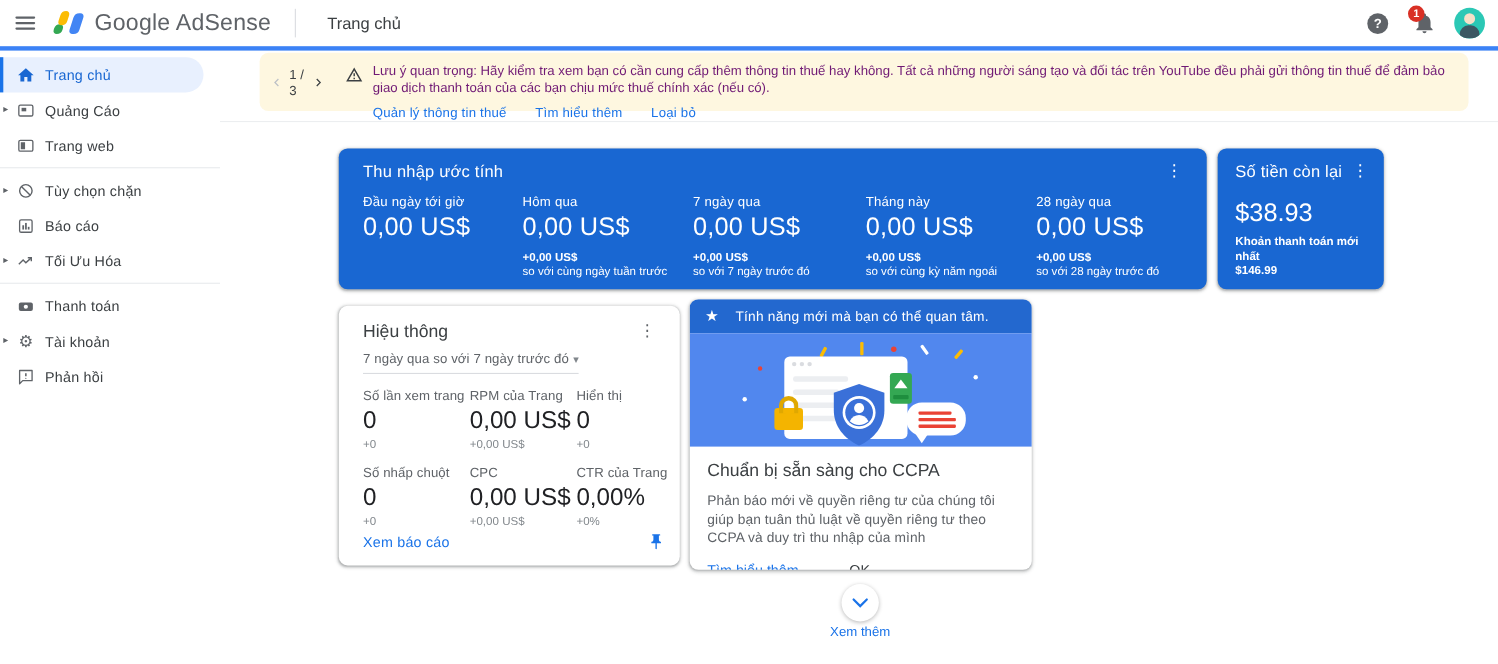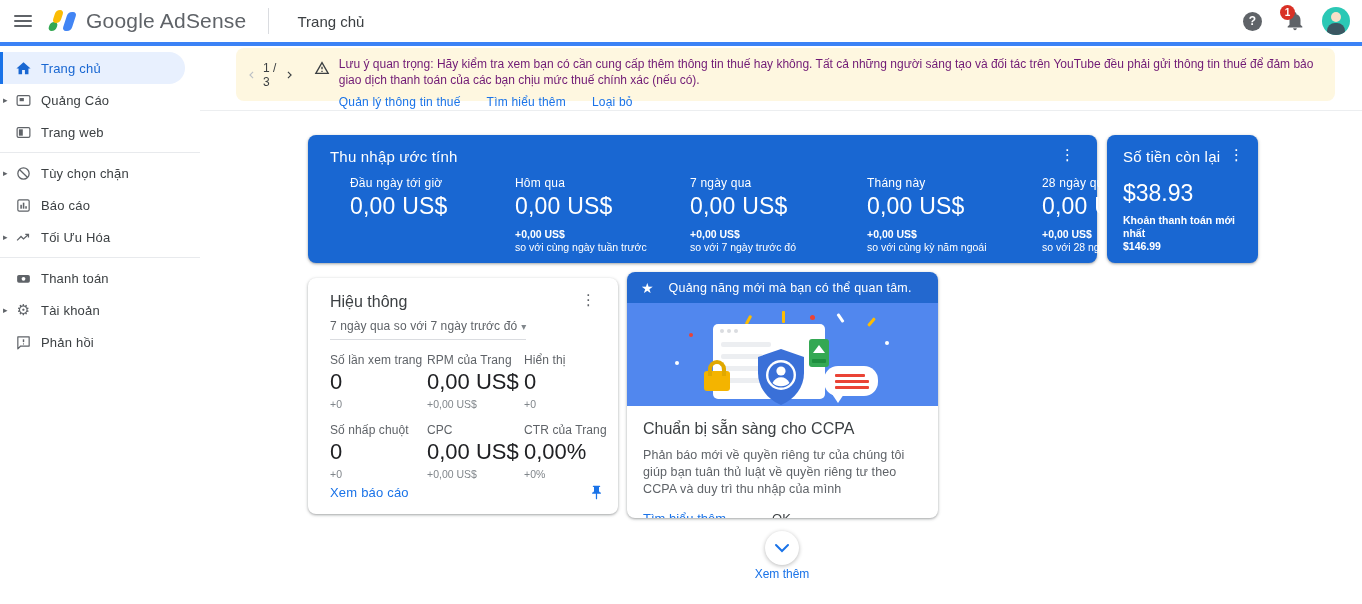--- a/index.html
+++ b/index.html
@@ -62,21 +62,21 @@
   .banner-links span { font-size:12px; font-weight:500; color:#1a73e8; cursor:pointer; letter-spacing:.2px; }
 
   
   .card { border-radius:8px; box-shadow:0 1px 2px rgba(60,64,67,.3),0 1px 3px 1px rgba(60,64,67,.15); }
   .earnings-card { position:absolute; left:308px; top:135px; width:789px; height:128px;
     background:#1967d2; color:#fff; padding:13px 18px 0 22px; }
   .card-top { display:flex; align-items:flex-start; }
   .card-title { font-size:15px; font-weight:500; letter-spacing:.2px; }
   .dots { margin-left:auto; font-size:15px; line-height:1; cursor:pointer; color:#fff; padding:0 4px; }
   .cols { display:flex; margin-top:11px; }
-  .ecol { flex:none;margin-left:20px; }
+  .ecol { flex:none; }
   .ecol:nth-child(1){ width:145px; } .ecol:nth-child(2){ width:155px; }
   .ecol:nth-child(3){ width:157px; } .ecol:nth-child(4){ width:155px; }
   .ecol-label { font-size:12px; font-weight:500; letter-spacing:.2px; }
   .ecol-value { font-size:23px; margin-top:3px; letter-spacing:.2px; }
   .ecol-delta { font-size:10.5px; font-weight:bold; margin-top:8px; }
   .ecol-note { font-size:10.5px; font-weight:500; margin-top:1px; white-space:nowrap; }
 
   .balance-card { position:absolute; left:1107px; top:135px; width:151px; height:128px;
     background:#1967d2; color:#fff; padding:13px 10px 0 16px; }
   .bal-amount { font-size:23px; margin-top:15px; }
@@ -377,21 +377,21 @@
       <svg width="15" height="17" viewBox="0 0 24 26" fill="#1a73e8">
           <path d="M16 10V4h1c.55 0 1-.45 1-1s-.45-1-1-1H7c-.55 0-1 .45-1 1s.45 1 1 1h1v6c0 1.66-1.34 3-3 3v2h5.97v8l1 1 1-1v-8H19v-2c-1.66 0-3-1.34-3-3z"></path>
         </svg>
     </span>
   </div>
 </div>
 
 <div class="promo-card card">
   <div class="promo-head">
     <span class="star glyph">★</span>
-    <span class="ph-text">Quảng năng mới mà bạn có thể quan tâm.</span>
+    <span class="ph-text">Tính năng mới mà bạn có thể quan tâm.</span>
   </div>
   <div class="illus">
     <div class="conf" style="left:120px;top:12px;width:3px;height:10px;background:#fbbc04;transform:rotate(28deg)"></div>
     <div class="conf" style="left:155px;top:8px;width:3px;height:12px;background:#fbbc04"></div>
     <div class="conf" style="left:183px;top:12px;width:5px;height:5px;border-radius:50%;background:#ea4335"></div>
     <div class="conf" style="left:212px;top:10px;width:3px;height:10px;background:#fff;transform:rotate(-35deg)"></div>
     <div class="conf" style="left:243px;top:14px;width:3px;height:10px;background:#fbbc04;transform:rotate(40deg)"></div>
     <div class="conf" style="left:62px;top:30px;width:4px;height:4px;border-radius:50%;background:#ea4335"></div>
     <div class="conf" style="left:258px;top:38px;width:4px;height:4px;border-radius:50%;background:#fff"></div>
     <div class="conf" style="left:48px;top:58px;width:4px;height:4px;border-radius:50%;background:#fff"></div>

